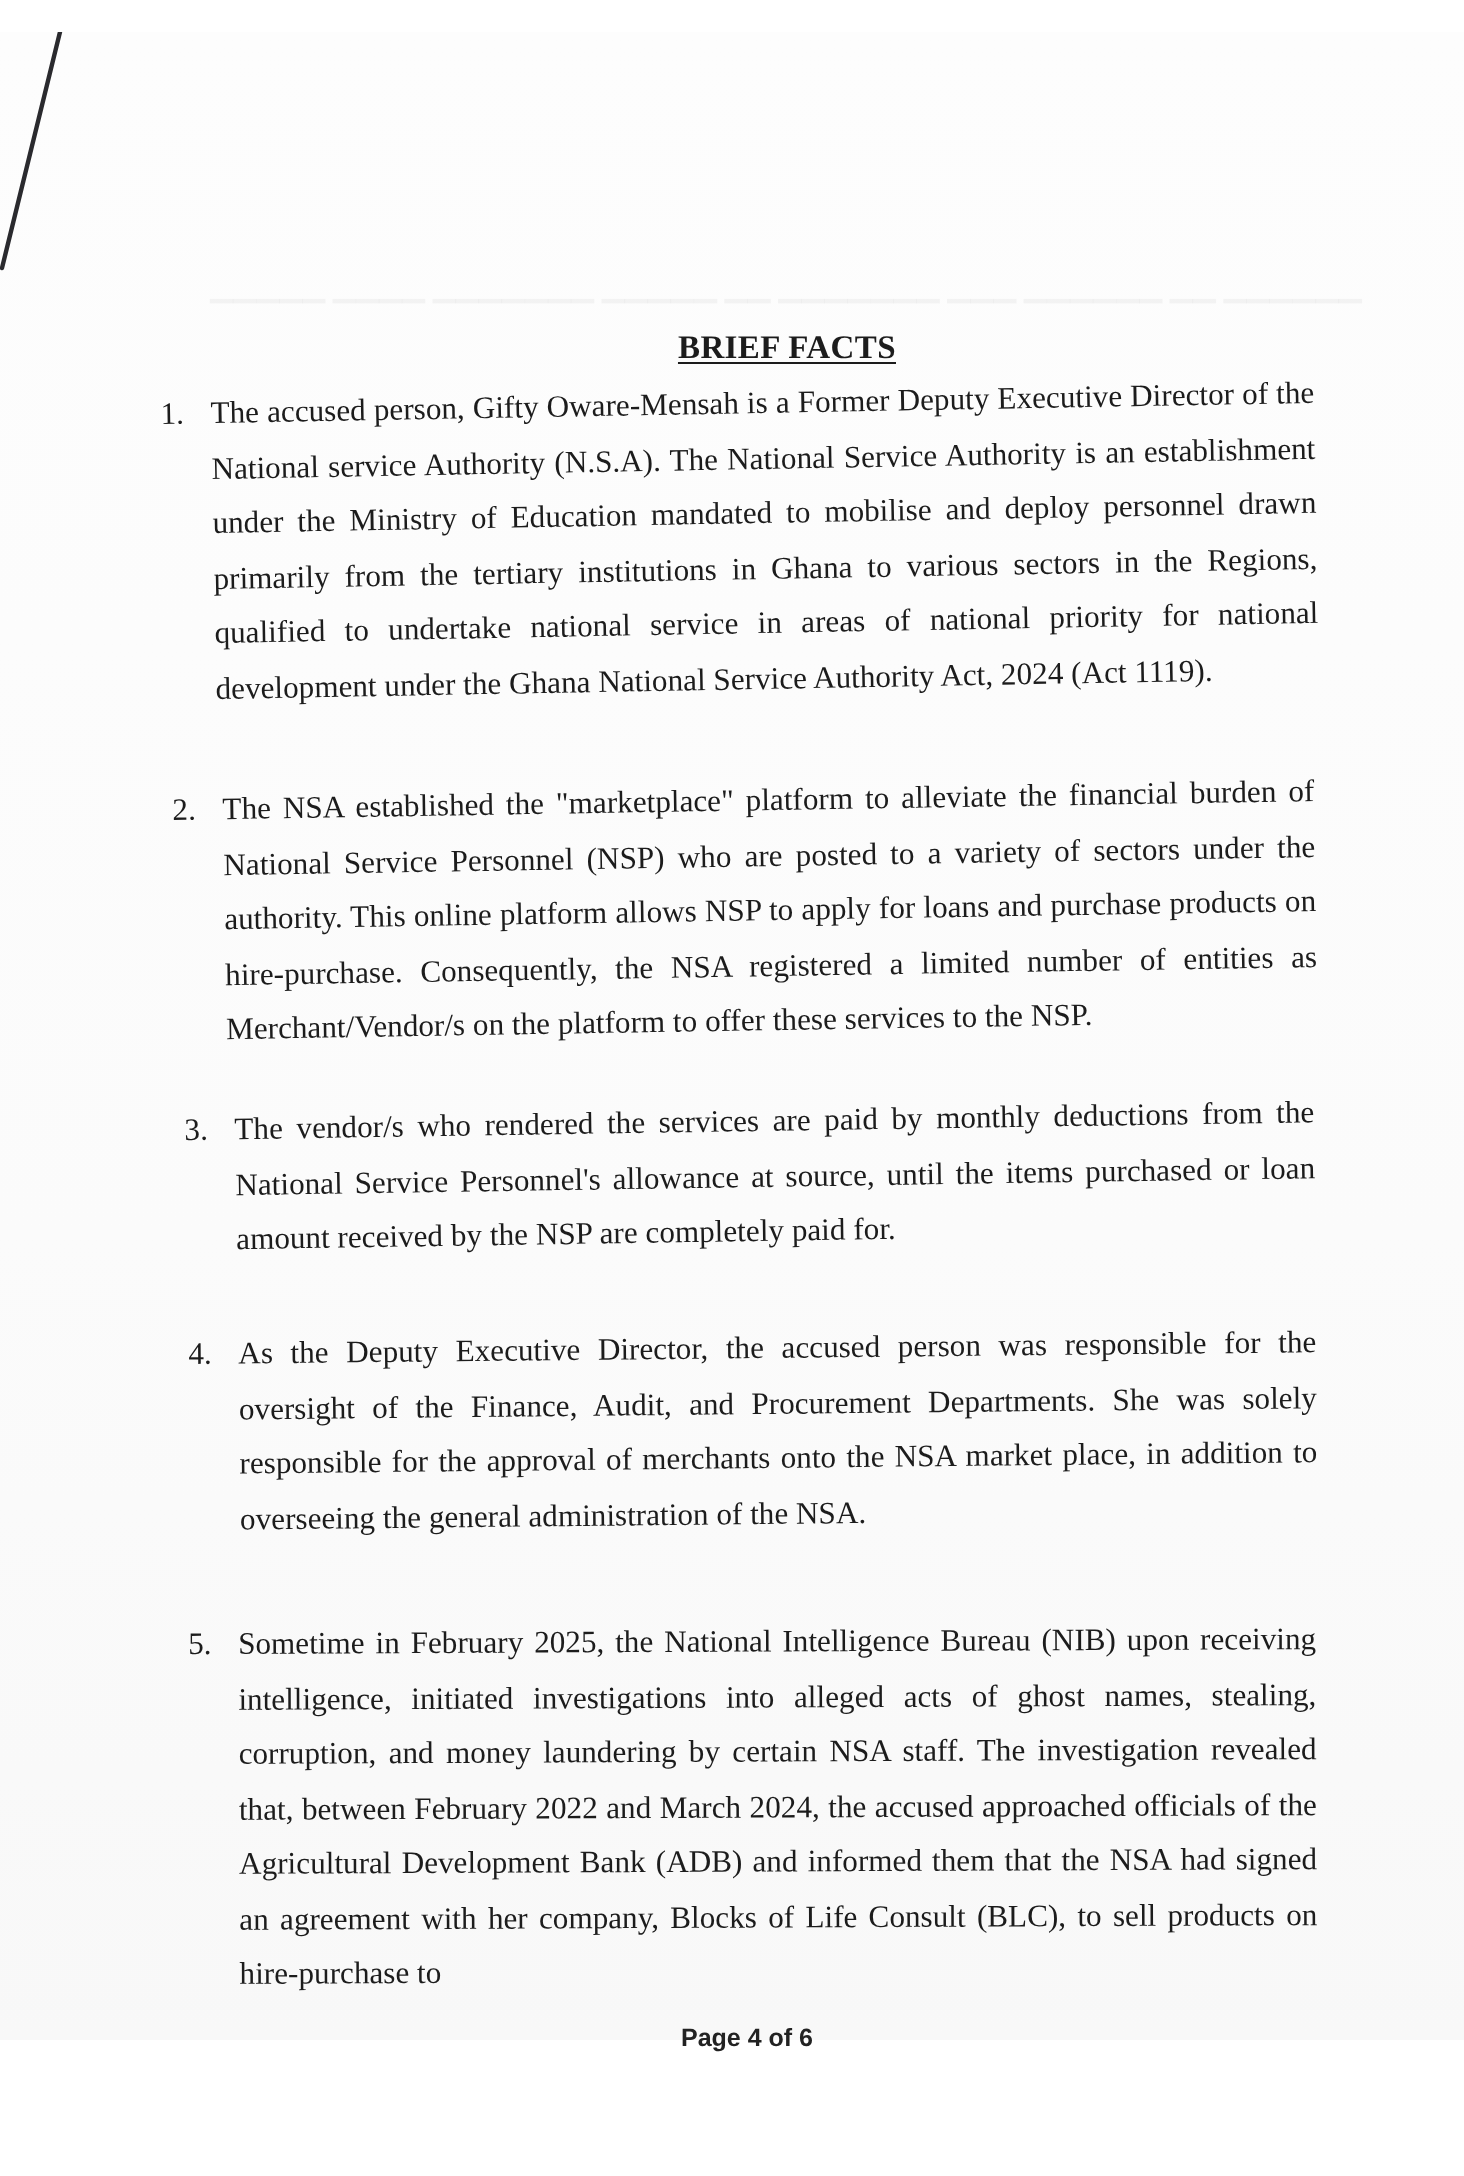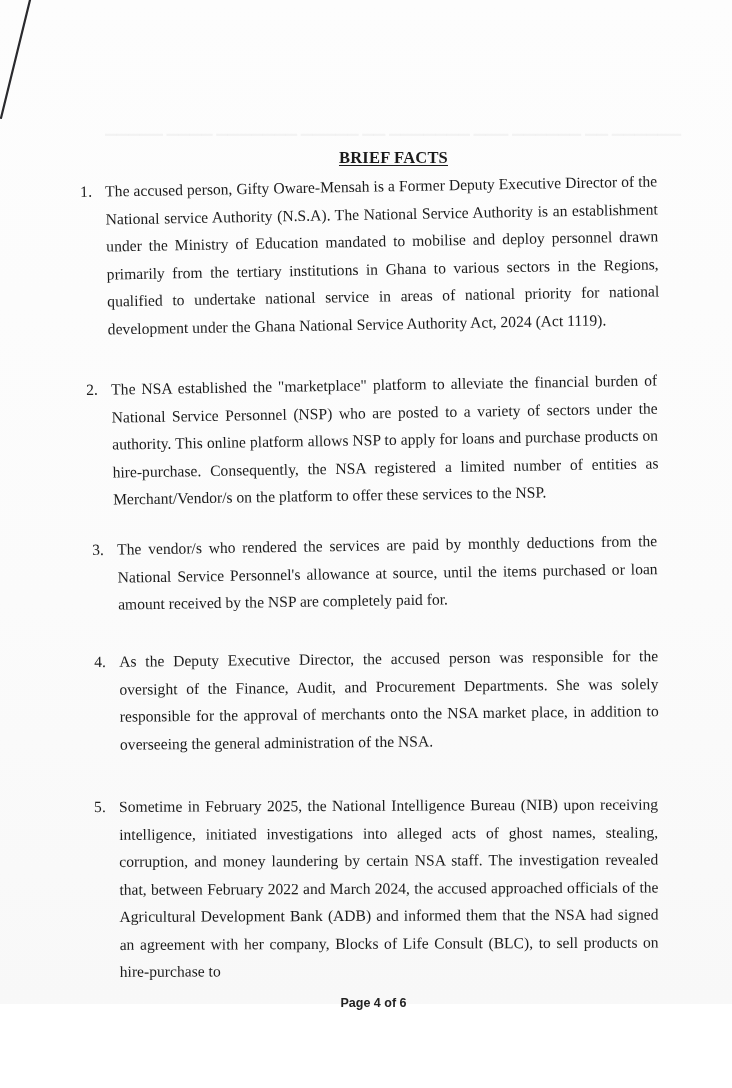--- a/index.html
+++ b/index.html
@@ -10,21 +10,21 @@
     body {
       width: 732px;
       height: 1088px;
       position: relative;
       overflow: hidden;
       font-family: "Liberation Serif", "DejaVu Serif", serif;
       color: #1c1c1c;
     }
     .page {
       position: absolute;
-      left: 0; top: 0;
+      left: 0; top: 16px;
       width: 732px; height: 1004px;
       background: linear-gradient(180deg, #fdfdfd 0%, #fbfbfb 60%, #f8f8f8 100%);
     }
     .edge-line {
       position: absolute;
       left: 0; top: 0;
       width: 40px; height: 130px;
     }
     .bleed {
       position: absolute;

